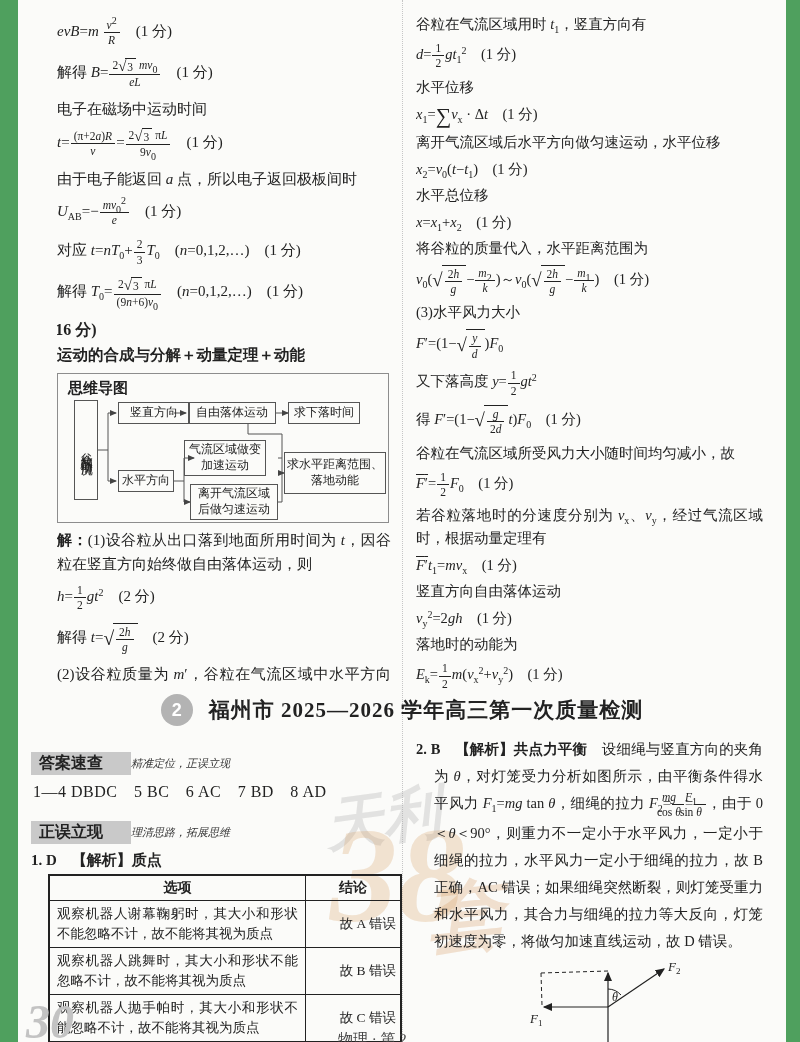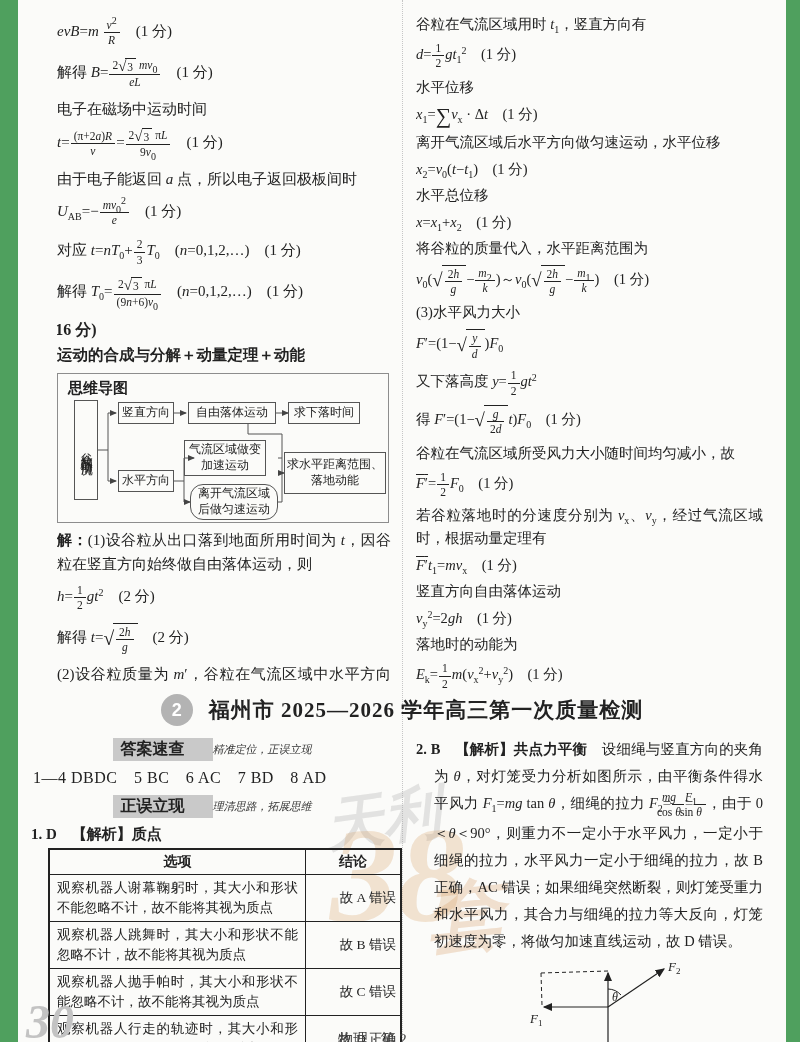--- a/index.html
+++ b/index.html
@@ -57,21 +57,21 @@
 
   
   #band{position:absolute;left:18px;right:14px;top:688px;height:44px;z-index:1;
         display:flex;align-items:center;justify-content:center;}
   #band .circle{width:32px;height:32px;border-radius:50%;background:#b3b3b3;color:#fff;
         font-family:"Liberation Sans",sans-serif;font-weight:bold;font-size:18px;
         display:flex;align-items:center;justify-content:center;margin-right:16px;}
   #band .title{font-weight:bold;font-size:21px;letter-spacing:1px;}
 
   
-  .bar-row{display:flex;justify-content:center;align-items:center;margin:2px 0 4px 0;}
+  .bar-row{display:flex;justify-content:flex-start;align-items:center;margin:16px 0 4px 0;}
   .bar-label{background:#c9c9c9;font-family:"Liberation Sans",sans-serif;font-weight:bold;
              font-size:16px;padding:1px 28px 1px 8px;}
   .bar-slogan{font-style:italic;font-size:11px;color:#333;padding-right:10px;}
   .quick{font-size:16px;line-height:26px;margin:2px 0 4px 2px;letter-spacing:0.5px;}
   .qhead{font-size:15px;line-height:24px;margin:2px 0;}
   .qpara{line-height:27px;text-align:justify;padding-left:18px;text-indent:-18px;}
 
   
   table.qt{border-collapse:collapse;border:2px solid #222;width:354px;margin-left:17px;
            font-size:13.5px;background:transparent;}
@@ -138,26 +138,26 @@
         <path d="M190,50 V60 H224"></path>
         <path d="M116,107 H126 M126,84 V128"></path>
         <path d="M126,84 H136" marker-end="url(#arr)"></path>
         <path d="M126,128 H132" marker-end="url(#arr)"></path>
         <path d="M220,84 H224 M220,128 H224 M224,60 V128"></path>
         <path d="M224,99 H226" marker-end="url(#arr)"></path>
       </g>
     </svg>
     <div class="mm-label">思维导图</div>
     <div class="node vert" style="left:16px;top:26px;width:24px;height:100px;">谷粒的运动情况</div>
-    <div class="node" style="left:60px;top:28px;width:56px;height:22px;">竖直方向</div>
+    <div class="node" style="left:60px;top:28px;width:72px;height:22px;">竖直方向</div>
     <div class="node" style="left:130px;top:28px;width:88px;height:22px;">自由落体运动</div>
     <div class="node" style="left:230px;top:28px;width:72px;height:22px;">求下落时间</div>
     <div class="node" style="left:126px;top:66px;width:82px;height:36px;">气流区域做变加速运动</div>
     <div class="node" style="left:60px;top:96px;width:56px;height:22px;">水平方向</div>
-    <div class="node" style="left:132px;top:110px;width:88px;height:36px;border-radius:13px;">离开气流区域后做匀速运动</div>
+    <div class="node" style="left:132px;top:110px;width:88px;height:36px;">离开气流区域后做匀速运动</div>
     <div class="node" style="left:226px;top:78px;width:102px;height:42px;">求水平距离范围、落地动能</div>
   </div>
 
   <div>
       <div class="ln tx"><b>解：</b>(1)设谷粒从出口落到地面所用时间为 <i>t</i>，因谷粒在竖直方向始终做自由落体运动，则</div>
       <div class="ln fm"><i>h</i>=<span class="frac"><span class="fn">1</span><span class="fd">2</span></span><i>gt</i><sup>2</sup>　(2 分)</div>
       <div class="ln fm">解得 <i>t</i>=<span class="sq">
           <span class="sqr">√</span>
           <span class="sqb"><span class="frac"><span class="fn">2<i>h</i></span><span class="fd"><i>g</i></span></span></span>
         </span>　(2 分)</div>

